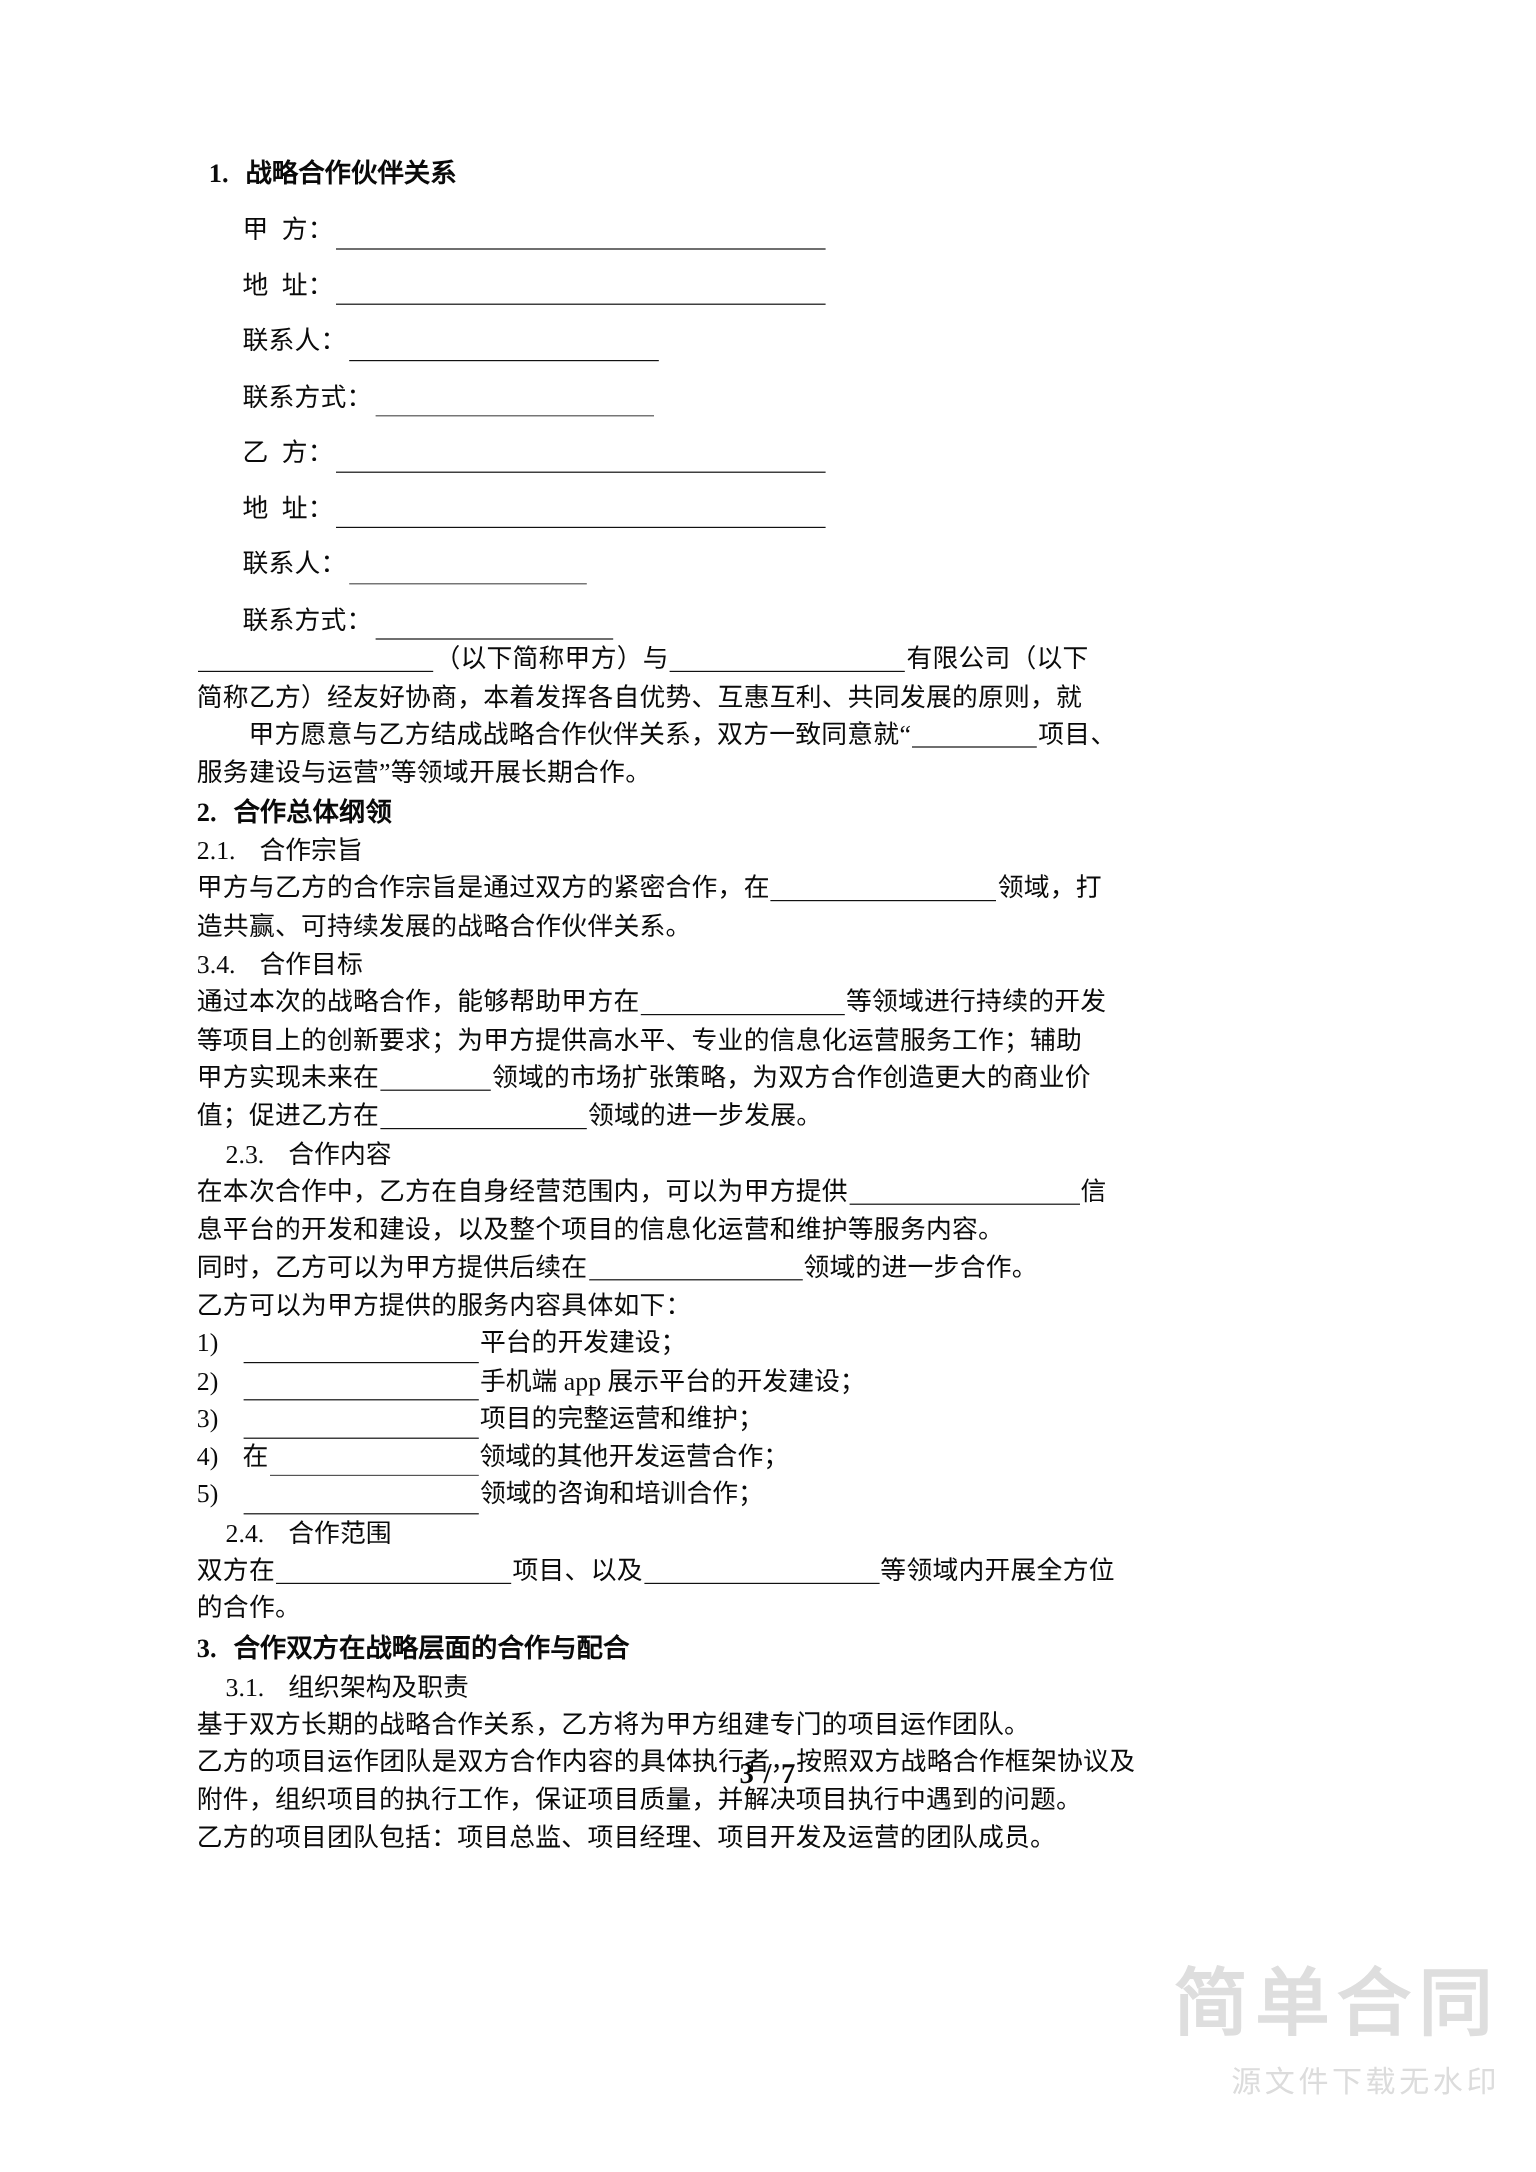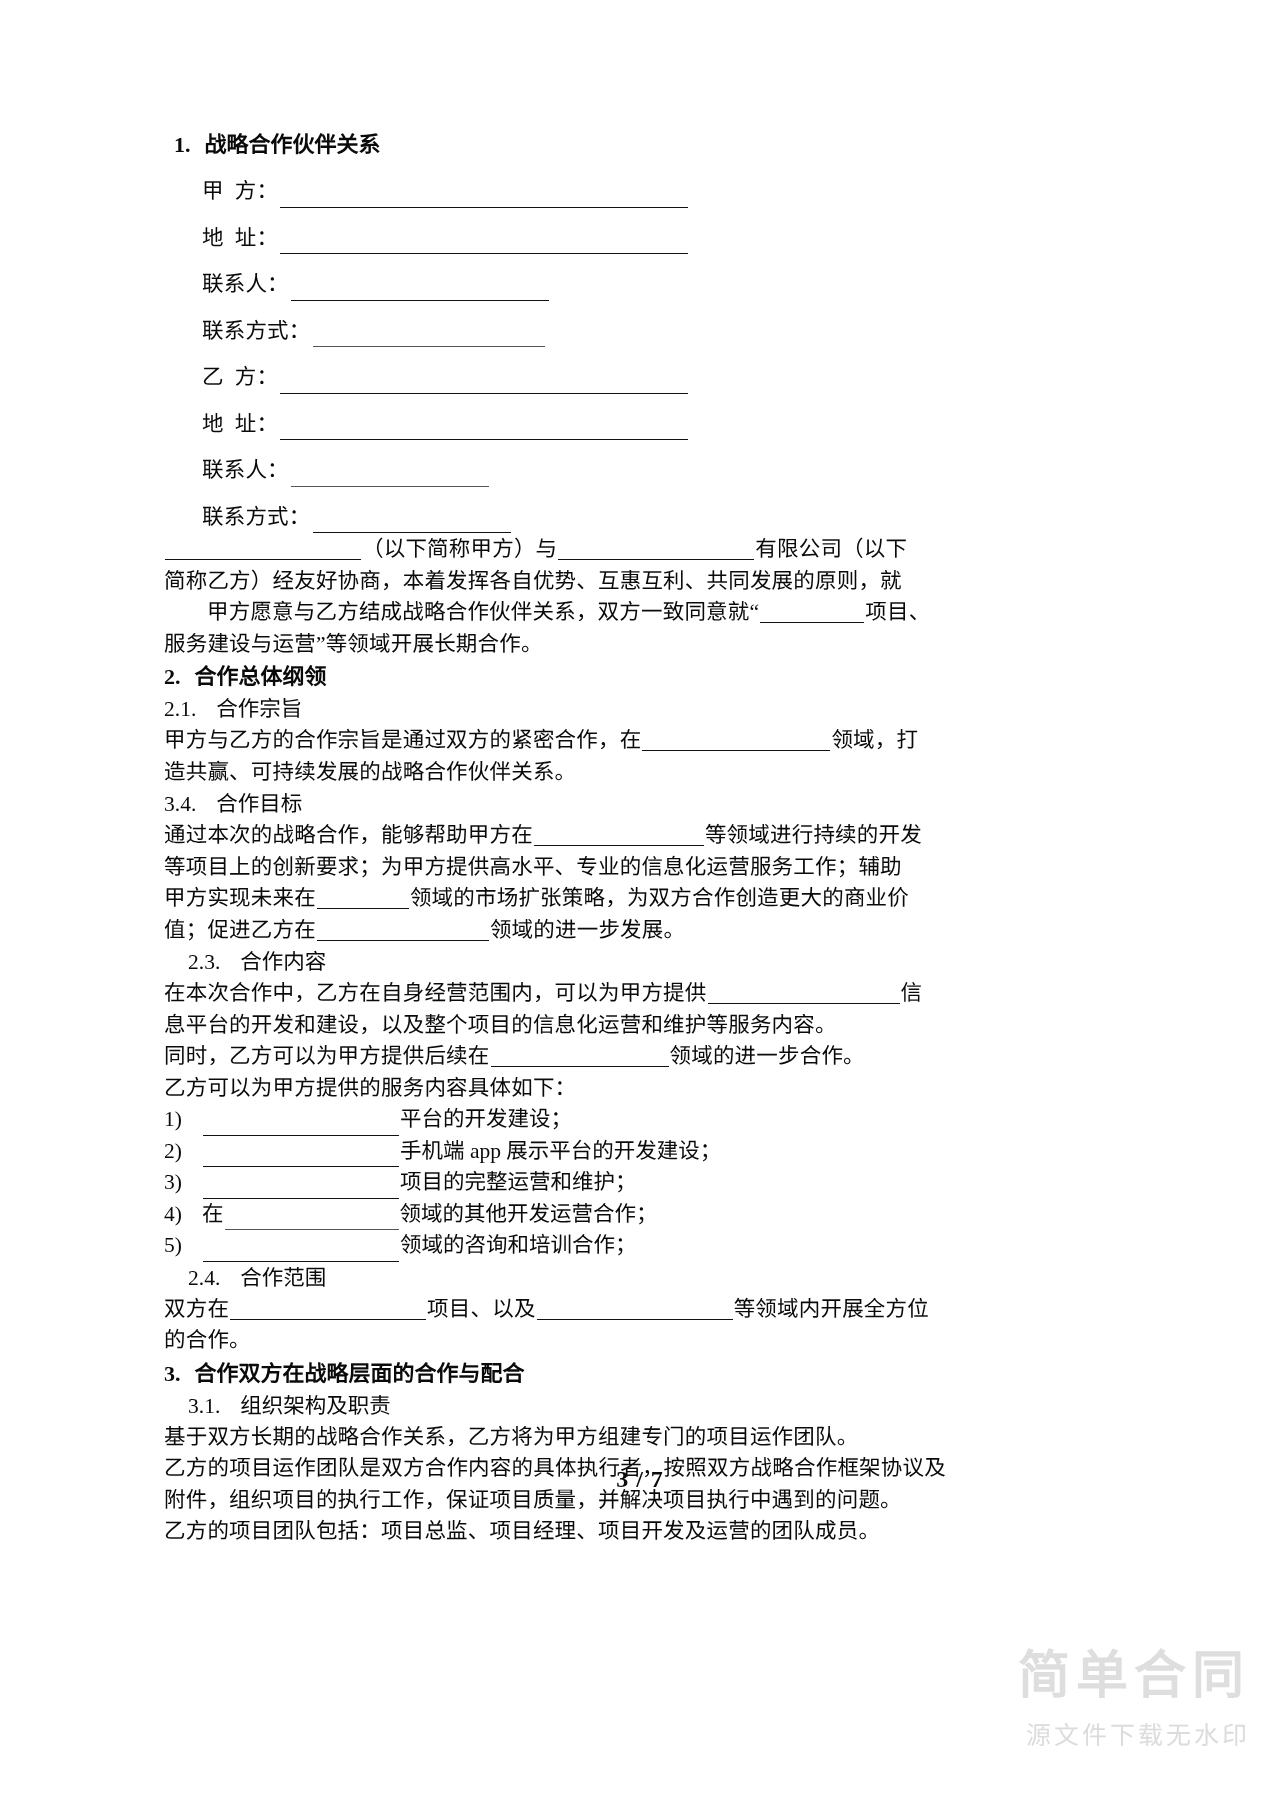--- a/index.html
+++ b/index.html
@@ -112,23 +112,23 @@
   
   .wm{
     position:absolute;
     right:30px;
     bottom:58px;
     text-align:right;
     pointer-events:none;
     user-select:none;
   }
   .wm .big{
-    font-family:Liberation Sans, sans-serif;
+    font-family:Liberation Mono, monospace;
     font-weight:bold;
-    font-size:52px;
+    font-size:62px;
     line-height:78px;
     color:#dedede;
     letter-spacing:6px;
     white-space:nowrap;
   }
   .wm .small{
     font-family:"Liberation Sans","DejaVu Sans",sans-serif;
     font-size:25px;
     line-height:34px;
     color:#dcdcdc;

